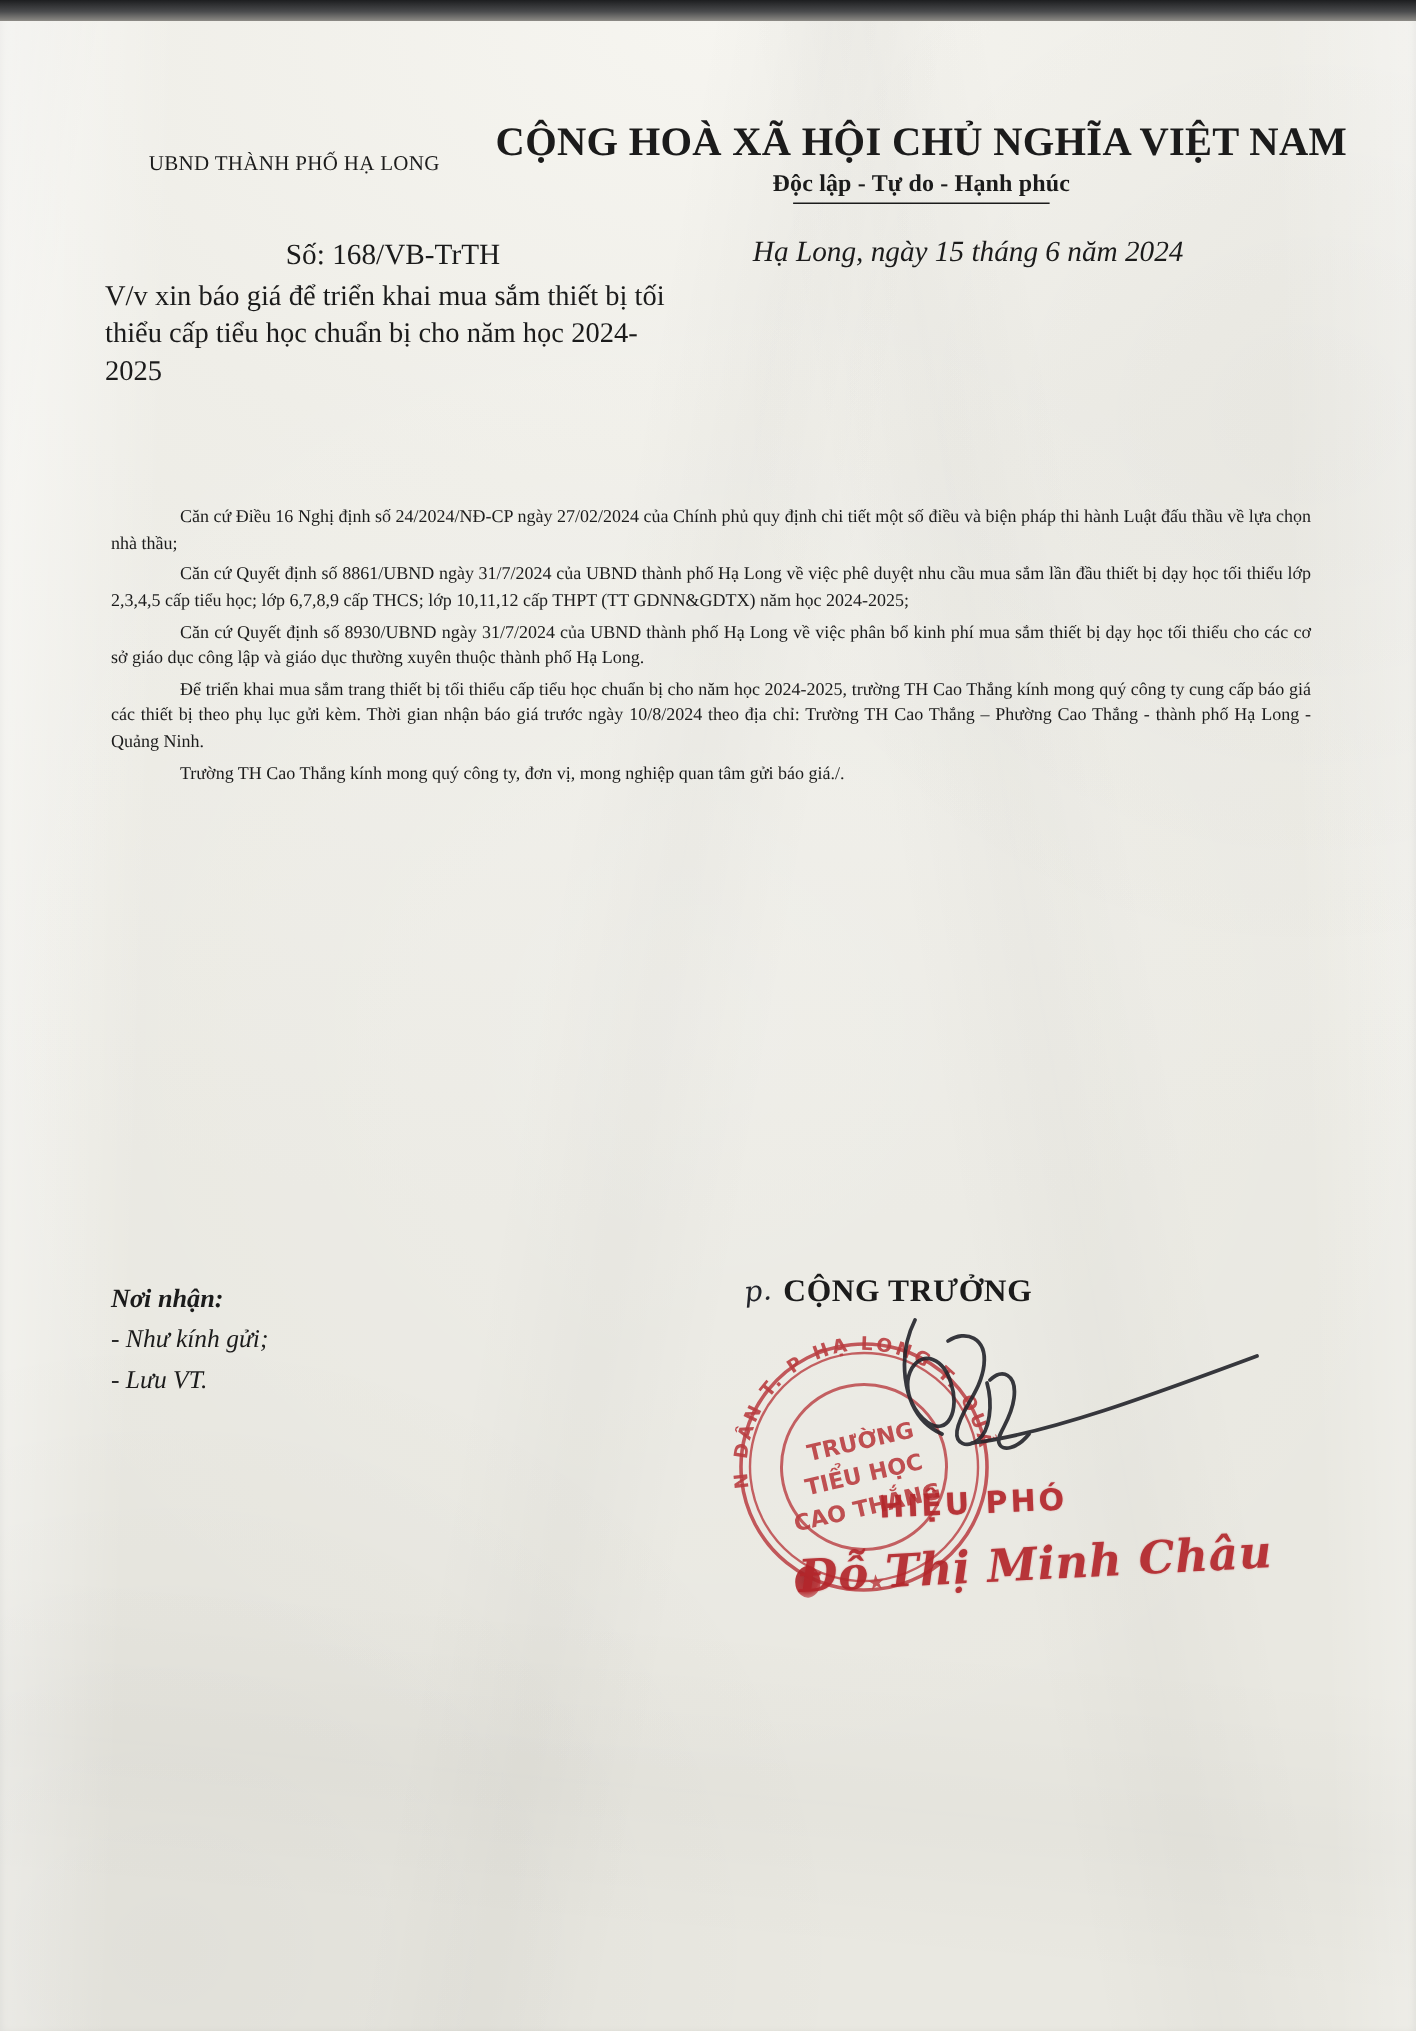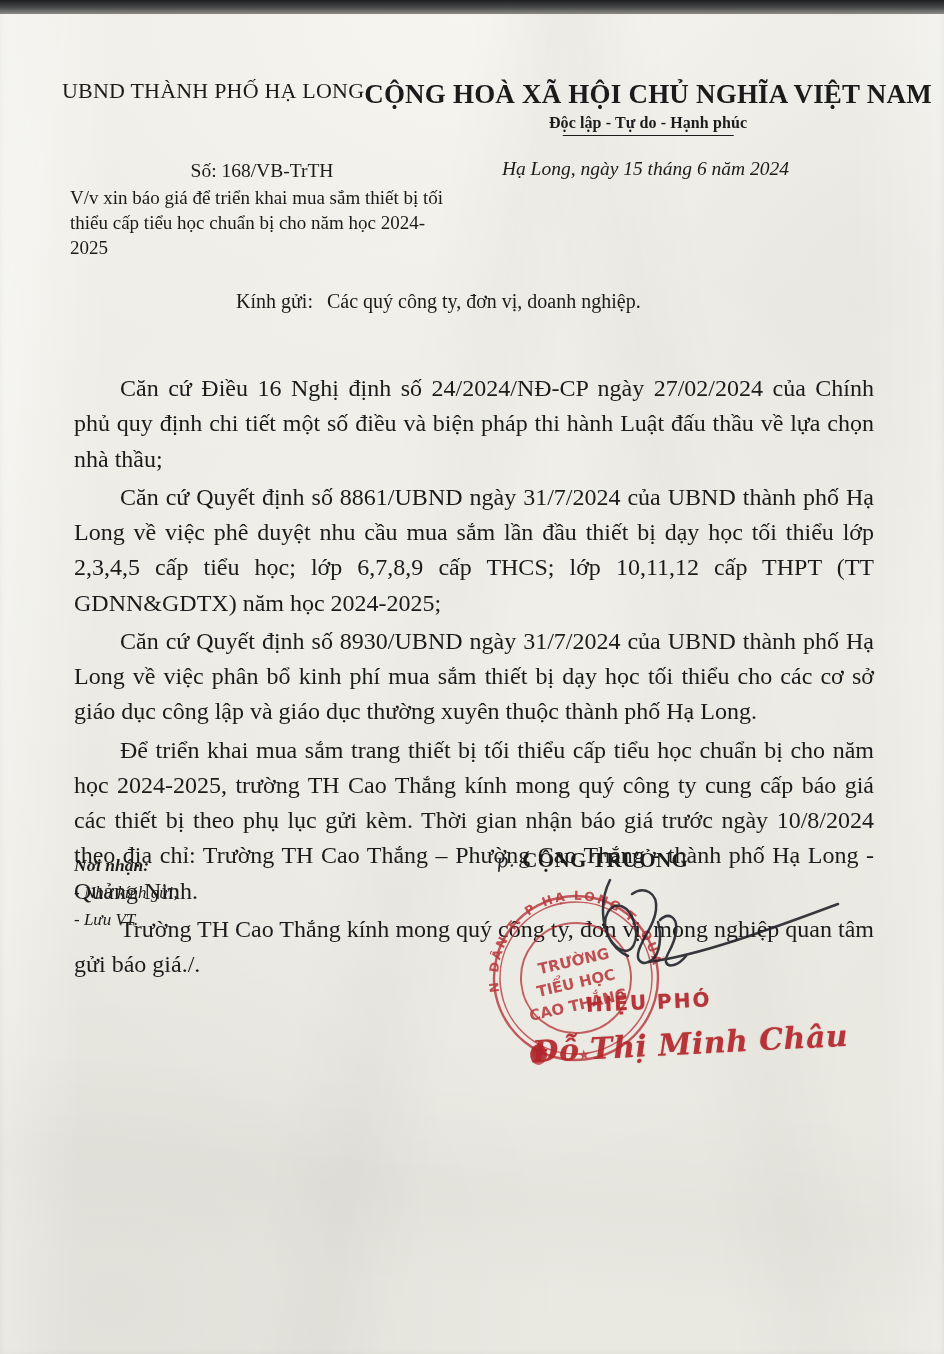--- a/index.html
+++ b/index.html
@@ -87,24 +87,25 @@
     width: 400px;
     margin-left: 62px;
     text-align: center;
   }
   .hdr-right {
     flex: 1;
     text-align: center;
     margin-right: 46px;
   }
   .org-line {
-    font-size: 22px;
+    font-size: 14px;
     letter-spacing: .2px;
     white-space: nowrap;
     line-height: 1.18;
+    margin-top: 24px;
   }
   .org-name {
     font-size: 21px;
     font-weight: bold;
     letter-spacing: .3px;
     line-height: 1.2;
     white-space: nowrap;
     display: inline-block;
     position: relative;
     padding-bottom: 3px;
@@ -189,23 +190,23 @@
     left: 236px;
     top: 290px;
     font-size: 20px;
     white-space: nowrap;
   }
   .recipient .rcp-label { margin-right: 14px; }
 
   .body {
     position: absolute;
     left: 74px;
-    top: 371px;
+    top: 336px;
     width: 800px;
-    font-size: 24px;
+    font-size: 12px;
     line-height: 1.47;
     text-align: justify;
     text-justify: inter-word;
   }
   .body p {
     margin: 0 0 3px 0;
     text-indent: 46px;
   }
 
   
@@ -348,23 +349,20 @@
     <div class="subhead">
       <div class="sub-left">
         <div class="doc-no">Số:  168/VB-TrTH</div>
         <div class="subject">V/v xin báo giá để triển khai mua sắm thiết bị tối thiểu cấp tiểu học chuẩn bị cho năm học 2024-2025</div>
       </div>
       <div class="sub-right">
         <div class="place-date">Hạ Long, ngày 15 tháng 6 năm 2024</div>
       </div>
     </div>
 
-    <div class="recipient">
-      <span class="rcp-label">Kính gửi:</span><span>Các quý công ty, đơn vị, doanh nghiệp.</span>
-    </div>
 
     <div class="body">
       <p>Căn cứ Điều 16 Nghị định số 24/2024/NĐ-CP ngày 27/02/2024 của Chính phủ quy định chi tiết một số điều và biện pháp thi hành Luật đấu thầu về lựa chọn nhà thầu;</p>
       <p>Căn cứ Quyết định số 8861/UBND ngày 31/7/2024 của UBND thành phố Hạ Long về việc phê duyệt nhu cầu mua sắm lần đầu  thiết bị dạy học tối thiểu lớp 2,3,4,5 cấp tiểu học; lớp 6,7,8,9 cấp THCS; lớp 10,11,12 cấp THPT (TT GDNN&amp;GDTX) năm học 2024-2025;</p>
       <p>Căn cứ Quyết định số 8930/UBND ngày 31/7/2024 của UBND thành phố Hạ Long về việc phân bổ kinh phí mua sắm thiết bị dạy học tối thiểu cho các cơ sở giáo dục công lập và giáo dục thường xuyên thuộc thành phố Hạ Long.</p>
       <p>Để triển khai mua sắm trang thiết bị tối thiểu cấp tiểu học chuẩn bị cho năm học 2024-2025, trường TH Cao Thắng kính mong quý công ty cung cấp báo giá các thiết bị theo phụ lục gửi kèm. Thời gian nhận báo giá trước ngày 10/8/2024 theo địa chỉ: Trường TH Cao Thắng – Phường Cao Thắng - thành phố Hạ Long - Quảng Ninh.</p>
       <p>Trường TH Cao Thắng kính mong quý công ty, đơn vị, mong nghiệp quan tâm gửi báo giá./.</p>
     </div>
 
     <div class="footer">

